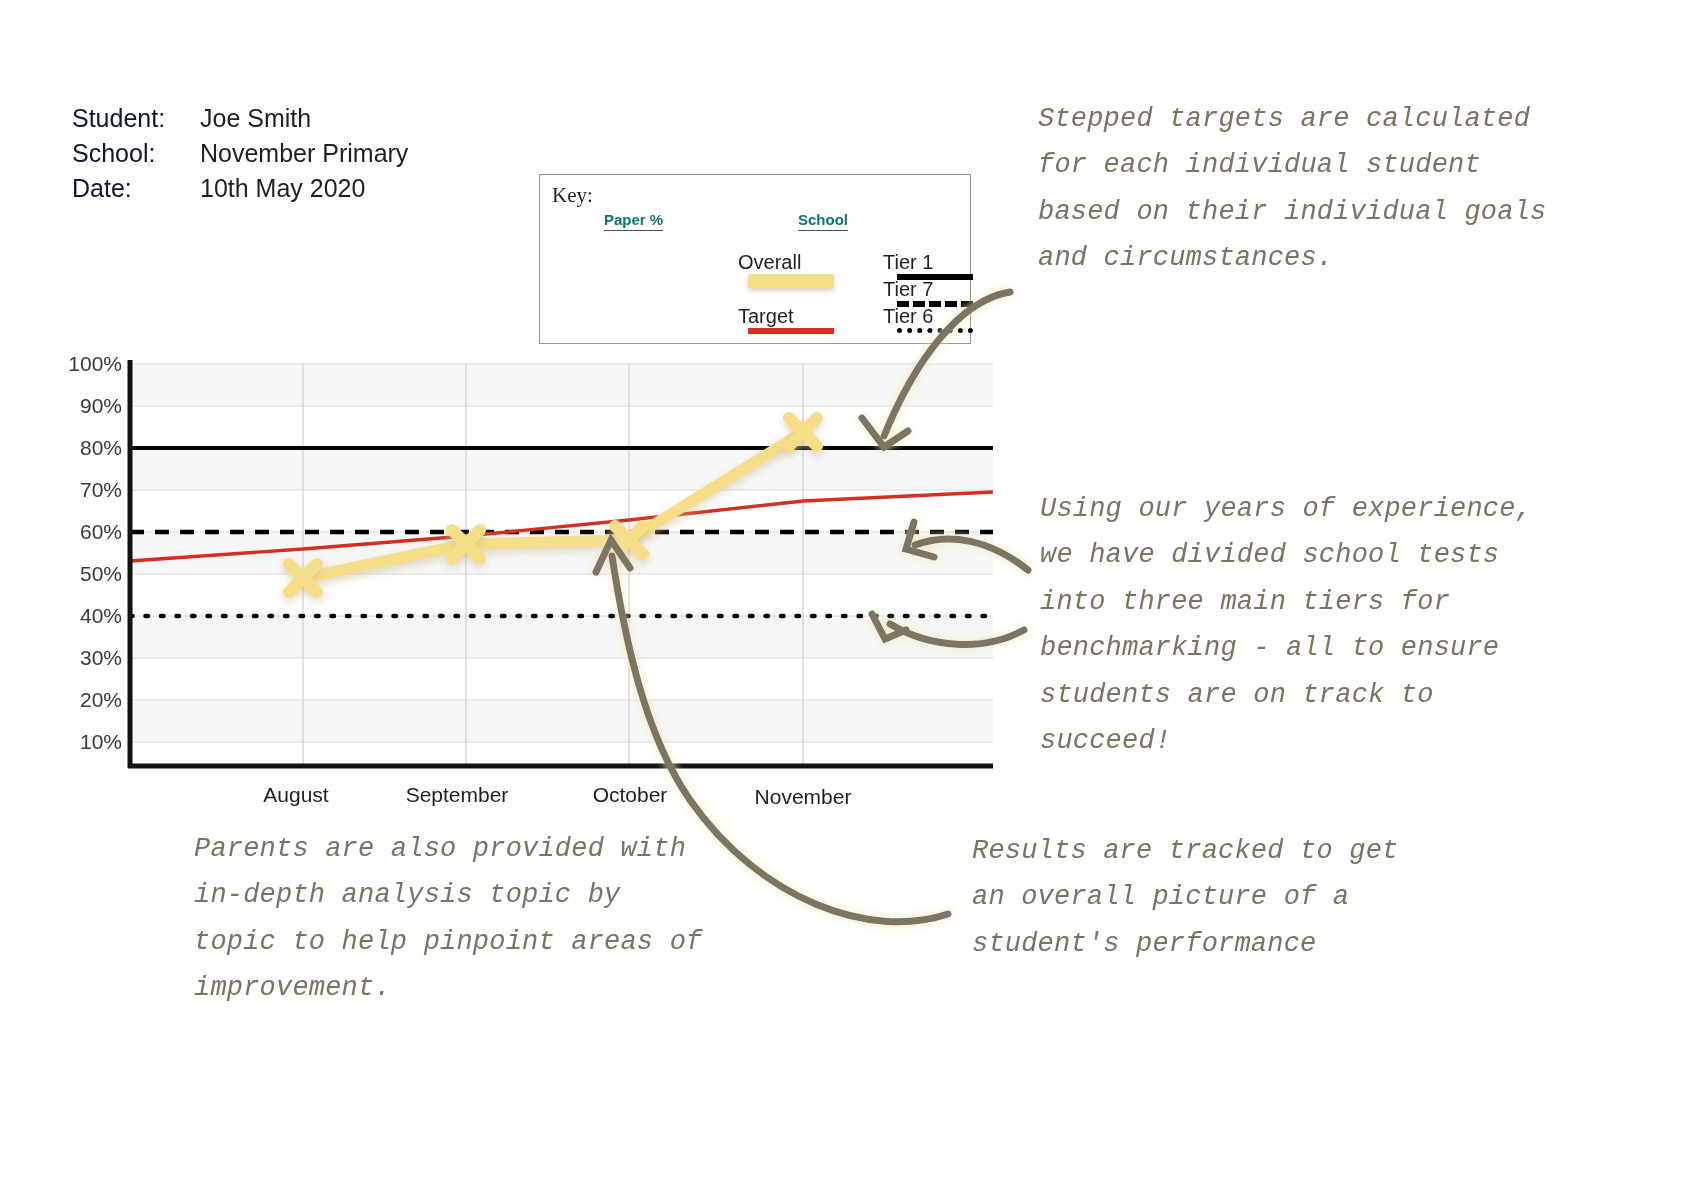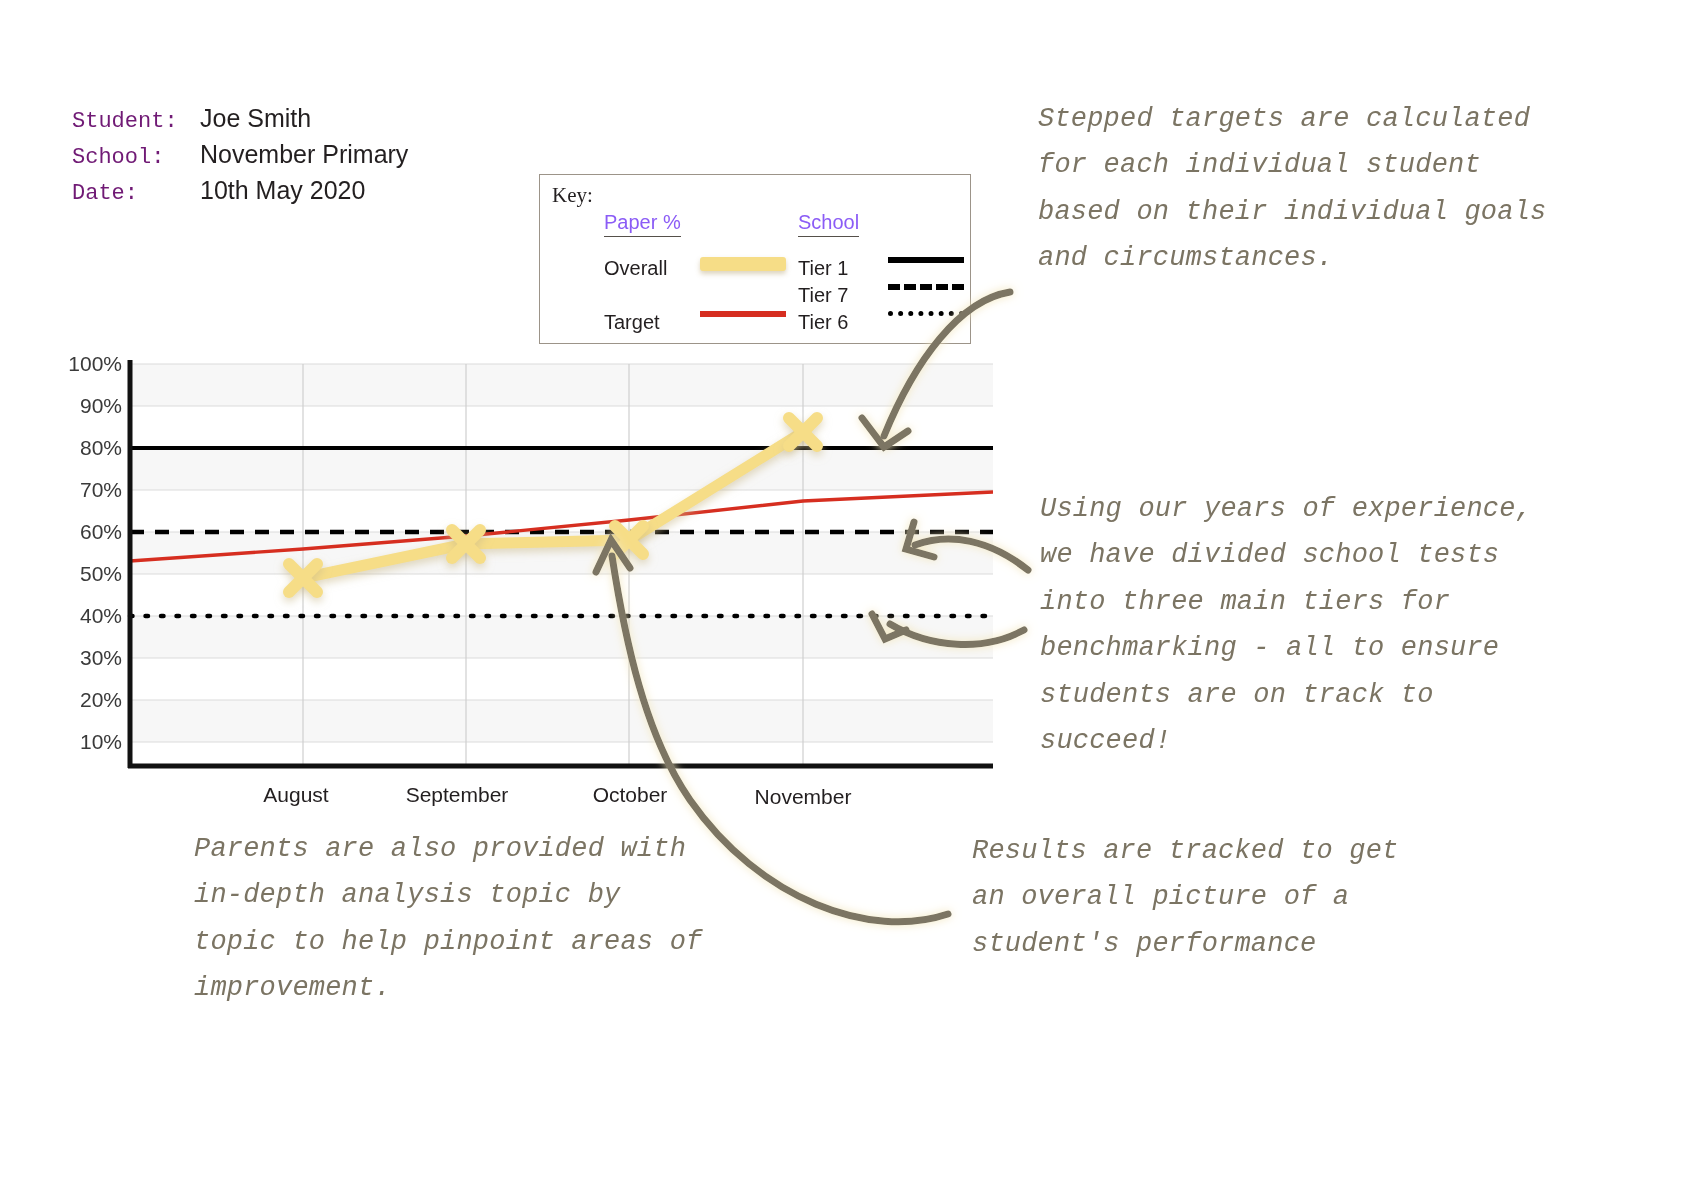--- a/index.html
+++ b/index.html
@@ -34,25 +34,25 @@
     padding-bottom: 4px;
     margin: 0 0 22px 0;
     white-space: nowrap;
   }
   .meta-row {
     display: flex;
     align-items: baseline;
     margin-bottom: 6px;
   }
   .meta-label {
-    font-family: Liberation Mono, monospace;
-    font-size: 22px;
+    font-family: Liberation Sans, sans-serif;
+    font-size: 25px;
     width: 128px;
     flex: none;
-    color: #701a75;
+    color: #0f172a;
   }
   .meta-value {
     font-family: Liberation Sans, sans-serif;
     font-size: 25px;
     color: #231f20;
   }
 
   
   #legend-box {
     position: absolute;
@@ -74,33 +74,35 @@
     text-align: right;
   }
   .legend-col {
     position: absolute;
     top: 36px;
   }
   #legend-col-paper { left: 64px; width: 230px; }
   #legend-col-school { left: 258px; width: 175px; }
   .legend-head {
     font-family: "Liberation Sans", sans-serif;
-    font-size: 20px;
-    color: #8b5cf6;
+    font-size: 15px;
+    color: #0f766e;
     border-bottom: 1.3px solid #55504a;
     display: inline-block;
     padding-bottom: 2px;
     margin-bottom: 20px;
     white-space: nowrap;
+    font-weight: bold;
   }
   .legend-row {
     display: flex;
-    align-items: flex-start;
+    align-items: flex-end;
     height: 27px;
     margin-bottom: 0px;
+    flex-direction: column;
   }
   .legend-row-label {
     font-family: "Liberation Sans", sans-serif;
     font-size: 20px;
     color: #231f20;
     width: 96px;
     flex: none;
     white-space: nowrap;
   }
   .swatch { width: 86px; height: 14px; flex: none; position: relative; }

